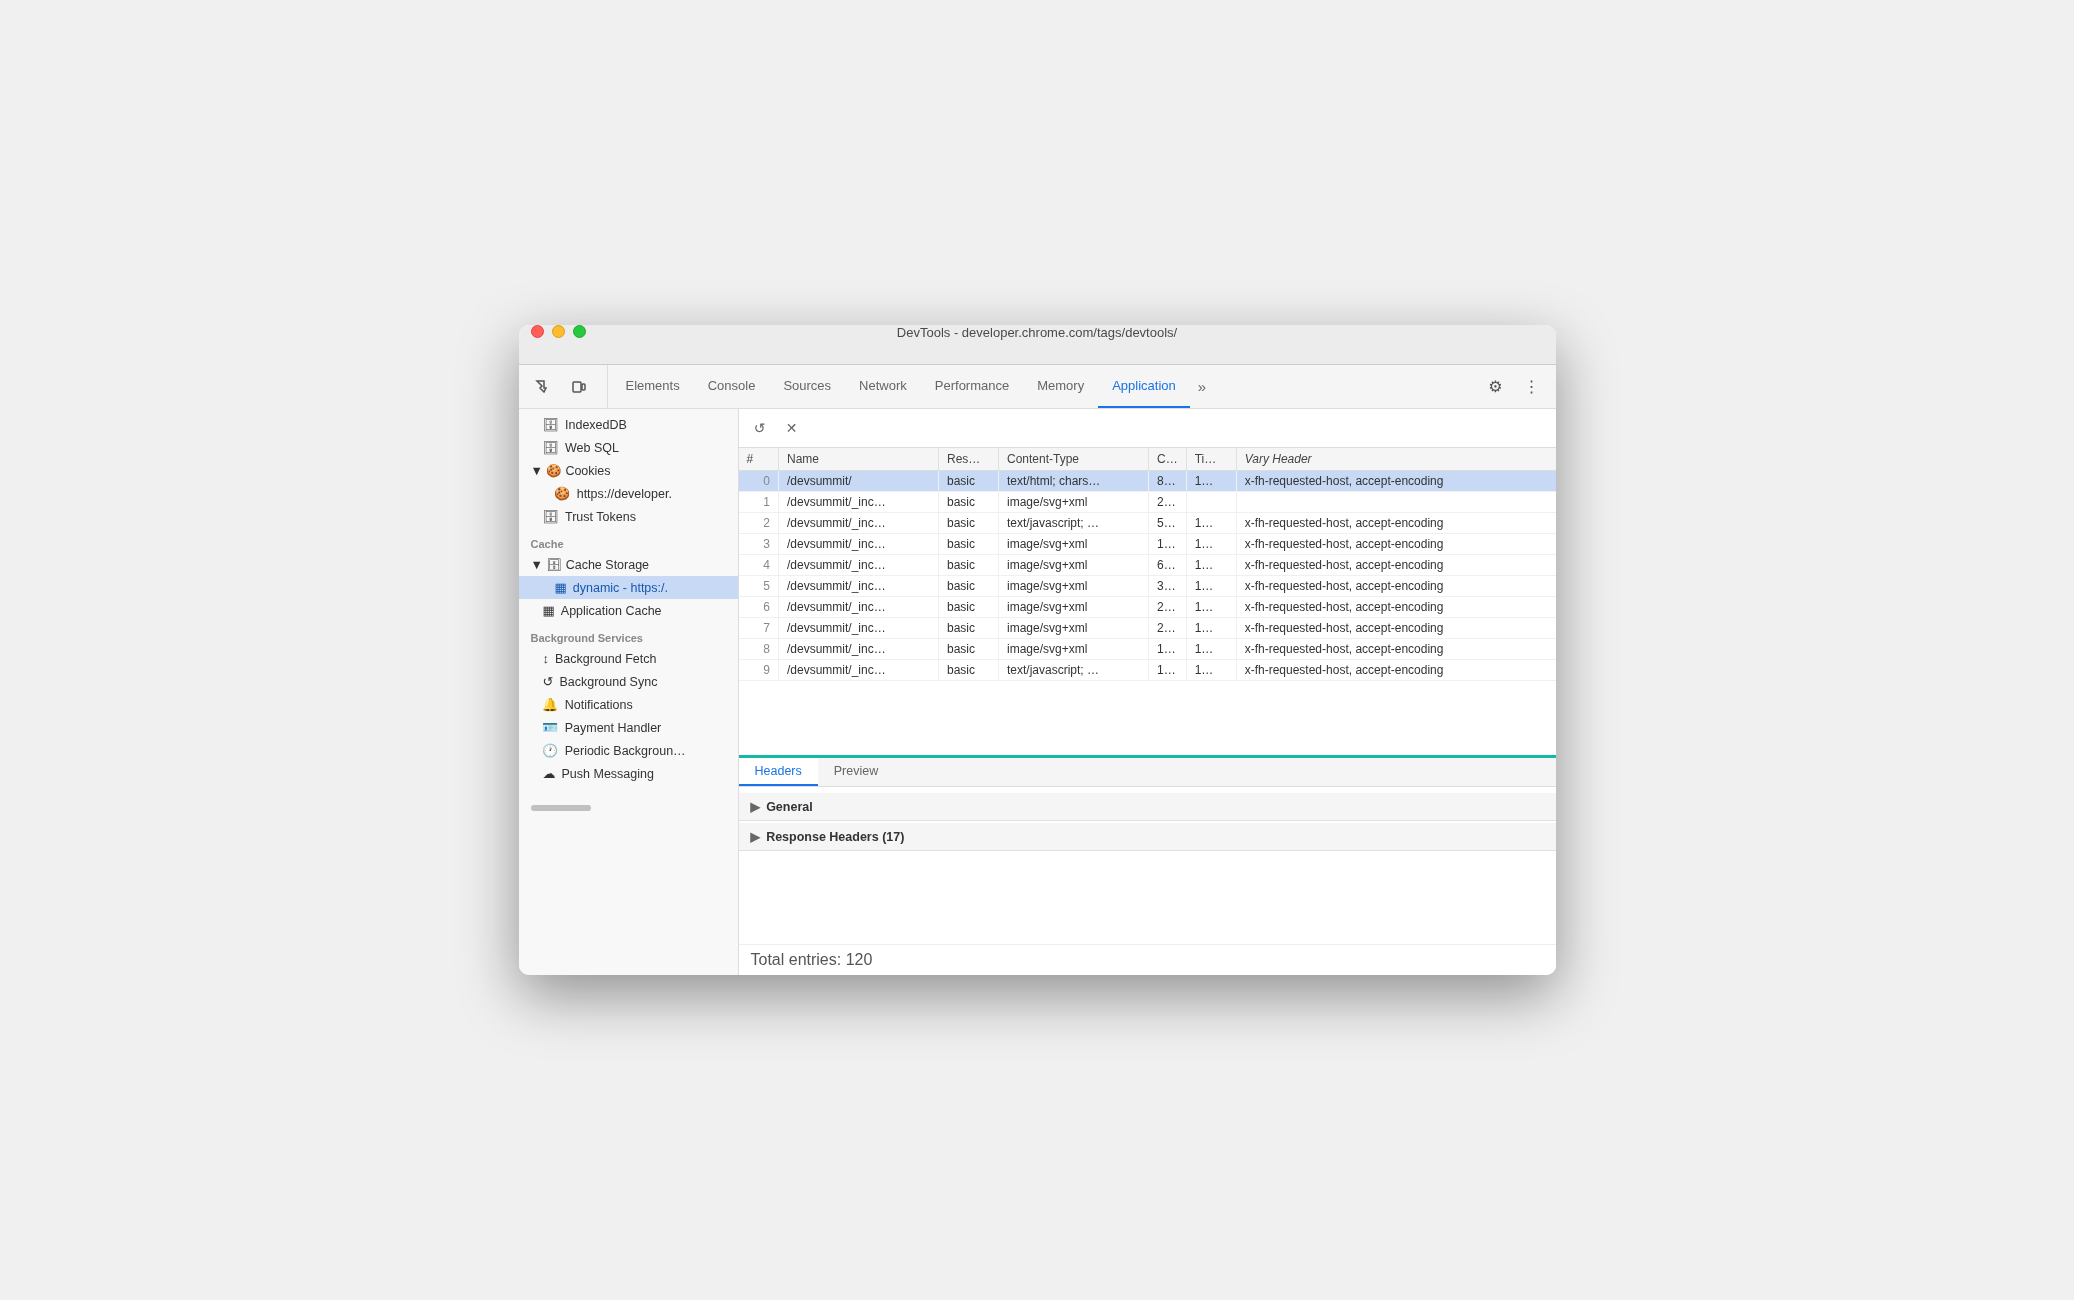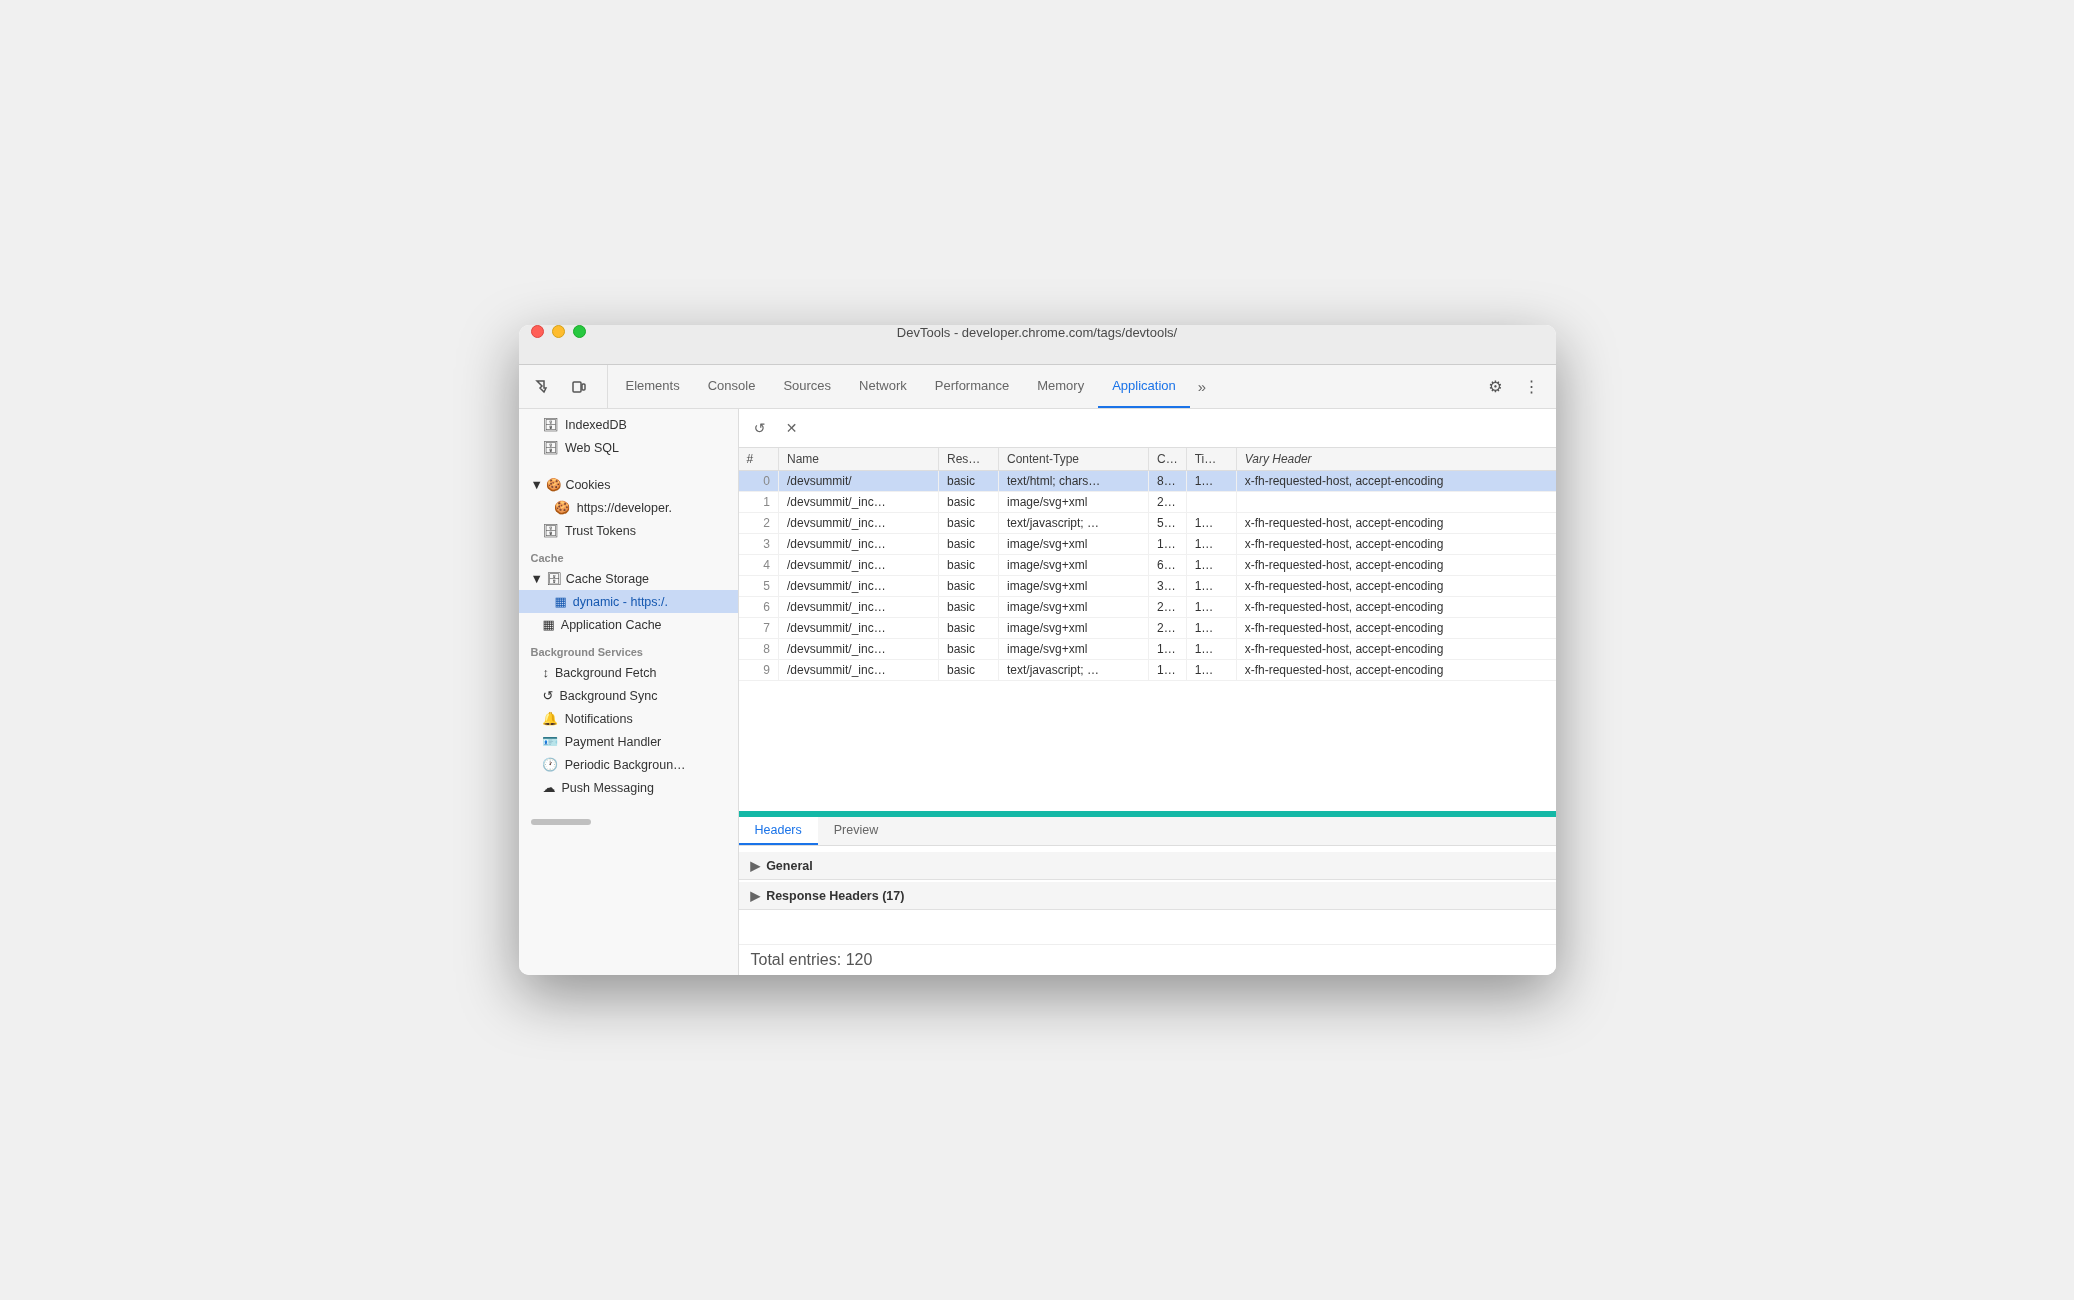--- a/index.html
+++ b/index.html
@@ -229,24 +229,24 @@
       max-width: 200px;
       color: #333;
     }
     tbody td:last-child { border-right: none; }
     
     .tooltip-row td {
       position: relative;
     }
     
     .bottom-panel {
-      border-top: 6px solid #14b8a6;
+      border-top: 3px solid #14b8a6;
       background: #fff;
       flex-shrink: 0;
-      height: 164px;
+      height: 220px;
       display: flex;
       flex-direction: column;
     }
     .bottom-tabs {
       display: flex;
       border-bottom: 1px solid #ddd;
       background: #f5f5f5;
       flex-shrink: 0;
     }
     .bottom-tab {
@@ -350,21 +350,21 @@
         <span class="icon">🗄</span>
         <span>IndexedDB</span>
       </div>
 
       <div class="sidebar-item indent1">
         <span class="icon">🗄</span>
         <span>Web SQL</span>
       </div>
 
       <div class="sidebar-item">
-        <span style="font-weight:500;margin-top:14px;">▼ 🍪 Cookies</span>
+        <span style="font-weight:500;">▼ 🍪 Cookies</span>
       </div>
 
       <div class="sidebar-item indent2">
         <span class="icon">🍪</span>
         <span>https://developer.</span>
       </div>
 
       <div class="sidebar-item indent1">
         <span class="icon">🗄</span>
         <span>Trust Tokens</span>

